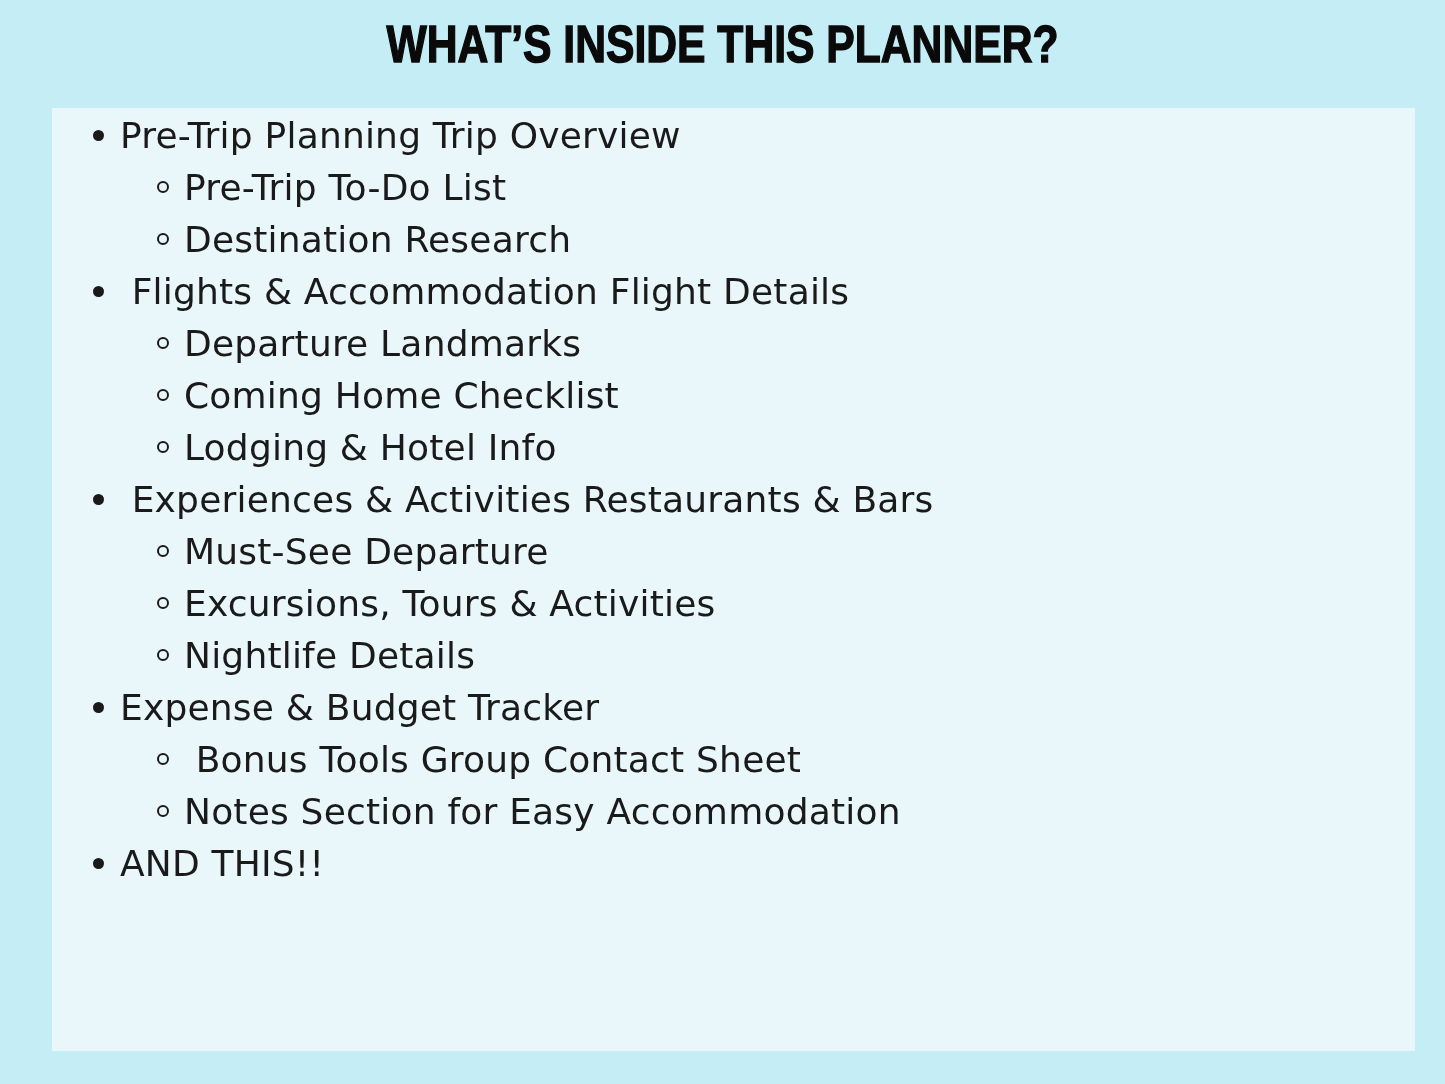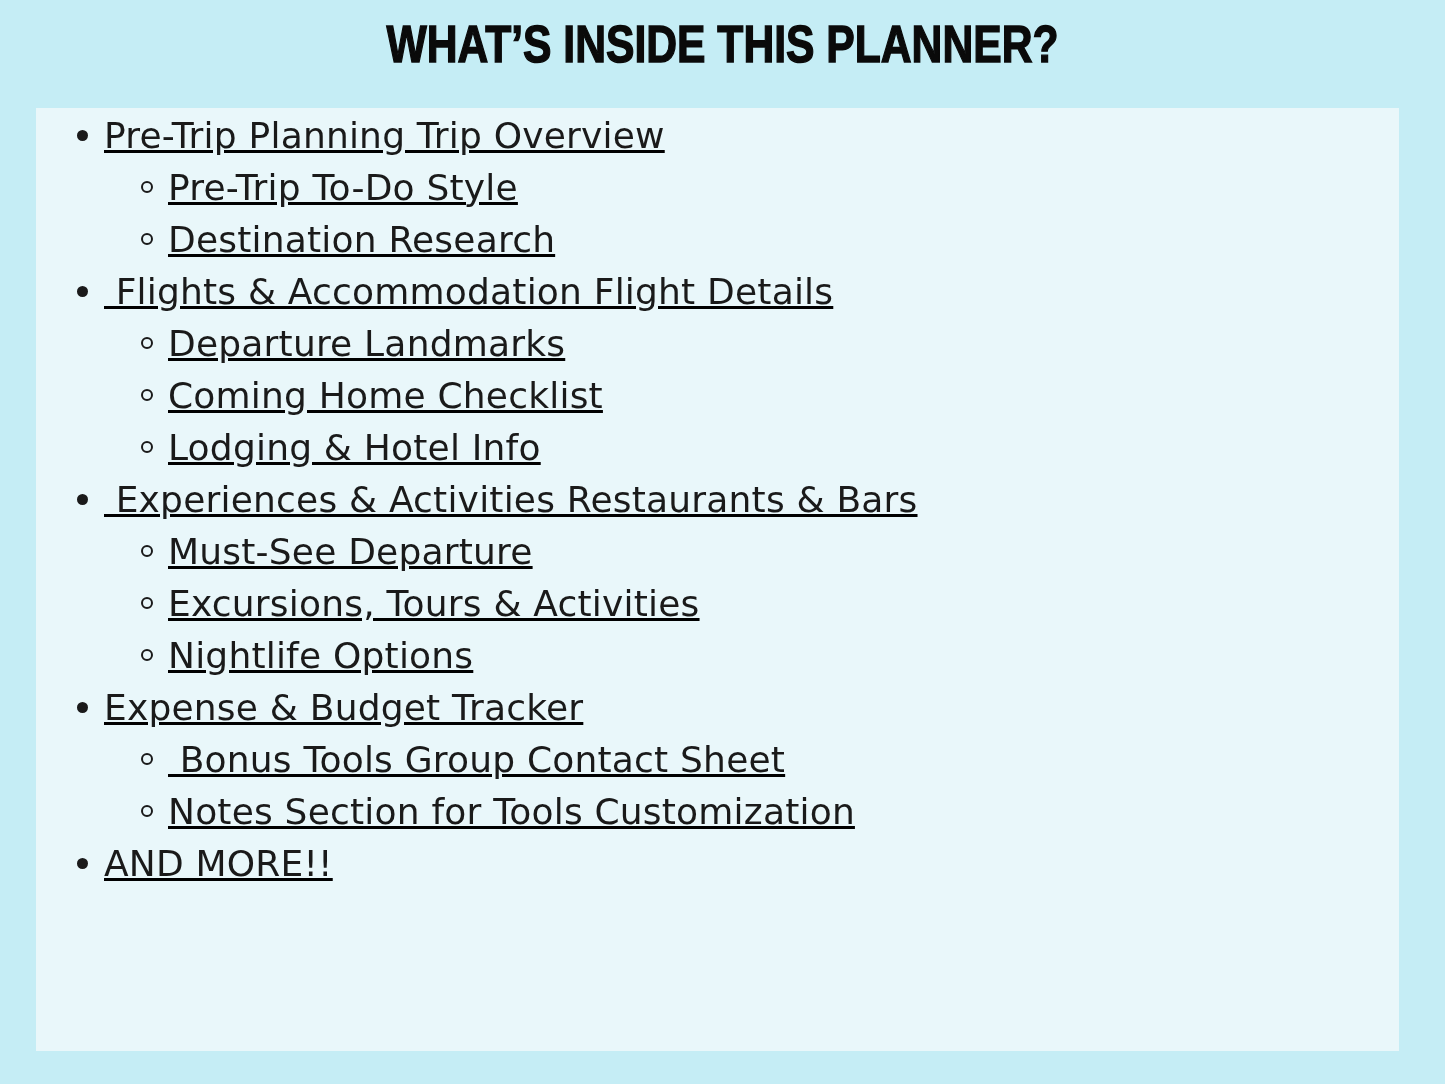--- a/index.html
+++ b/index.html
@@ -27,26 +27,25 @@
     line-height: 1.0;
     color: var(--title-color, #0a0a0a);
     letter-spacing: 0px;
     transform: scaleX(0.82);
     transform-origin: 50% 50%;
     -webkit-text-stroke: 1.4px currentColor;
     white-space: nowrap;
   }
   .panel {
     position: absolute;
-    left: 36px;
+    left: 52px;
     top: 108px;
     width: 1363px;
     height: 943px;
     background: var(--panel-bg, #e9f7fa);
-    text-decoration: underline;
   }
   .list {
     padding-top: 1px;
   }
   .row {
     display: flex;
     align-items: center;
     height: 52px;
   }
   .row .txt {
@@ -82,21 +81,21 @@
 <h1 class="title">WHAT’S INSIDE THIS PLANNER?</h1>
 
 <div class="panel">
   <div id="list" class="list">
       <div class="row l1">
         <span class="marker"></span>
         <span class="txt">Pre-Trip Planning Trip Overview</span>
       </div>
       <div class="row l2">
         <span class="marker"></span>
-        <span class="txt">Pre-Trip To-Do Style</span>
+        <span class="txt">Pre-Trip To-Do List</span>
       </div>
       <div class="row l2">
         <span class="marker"></span>
         <span class="txt">Destination Research</span>
       </div>
       <div class="row l1">
         <span class="marker"></span>
         <span class="txt"> Flights &amp; Accommodation Flight Details</span>
       </div>
       <div class="row l2">
@@ -118,32 +117,32 @@
       <div class="row l2">
         <span class="marker"></span>
         <span class="txt">Must-See Departure</span>
       </div>
       <div class="row l2">
         <span class="marker"></span>
         <span class="txt">Excursions, Tours &amp; Activities</span>
       </div>
       <div class="row l2">
         <span class="marker"></span>
-        <span class="txt">Nightlife Options</span>
+        <span class="txt">Nightlife Details</span>
       </div>
       <div class="row l1">
         <span class="marker"></span>
         <span class="txt">Expense &amp; Budget Tracker</span>
       </div>
       <div class="row l2">
         <span class="marker"></span>
         <span class="txt"> Bonus Tools Group Contact Sheet</span>
       </div>
       <div class="row l2">
         <span class="marker"></span>
-        <span class="txt">Notes Section for Tools Customization</span>
+        <span class="txt">Notes Section for Easy Accommodation</span>
       </div>
       <div class="row l1">
         <span class="marker"></span>
-        <span class="txt">AND MORE!!</span>
+        <span class="txt">AND THIS!!</span>
       </div>
     </div>
 </div>
 
 </body></html>

